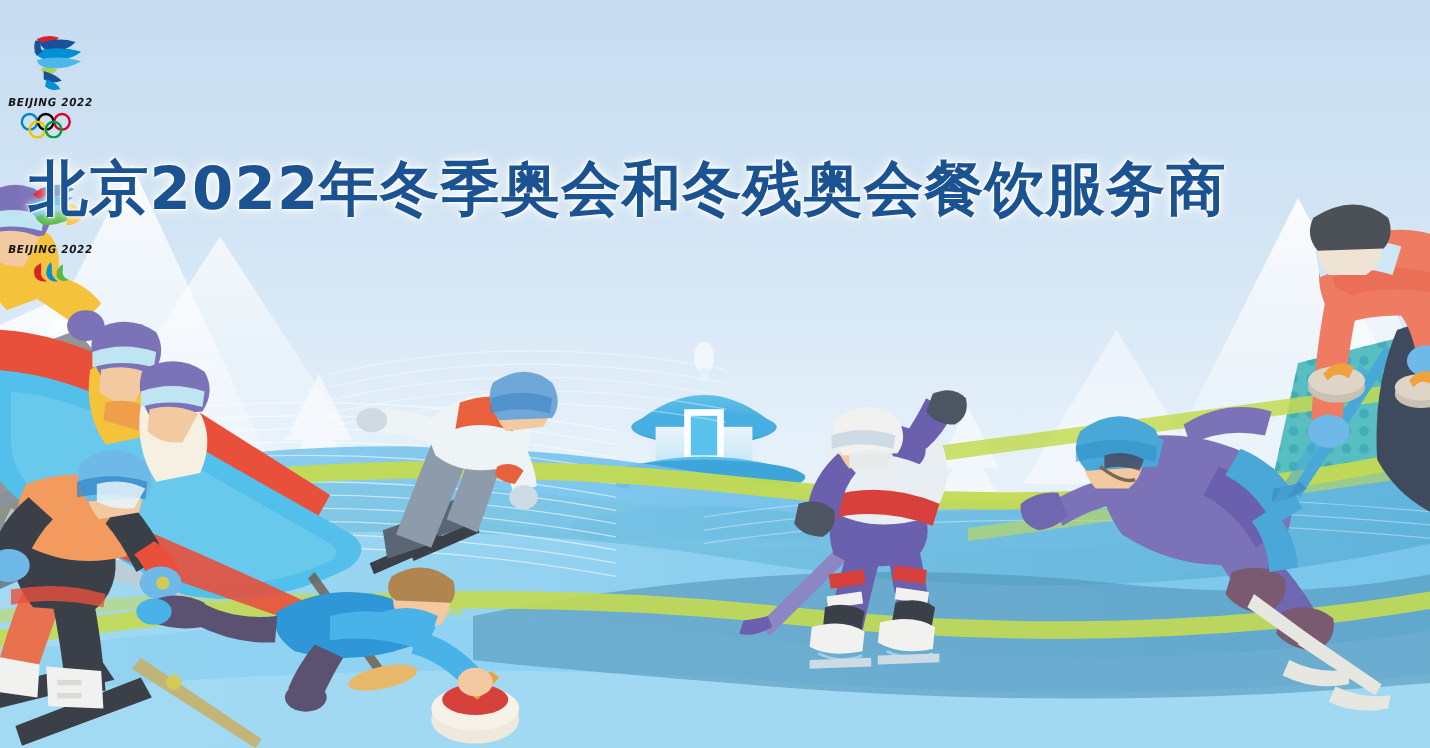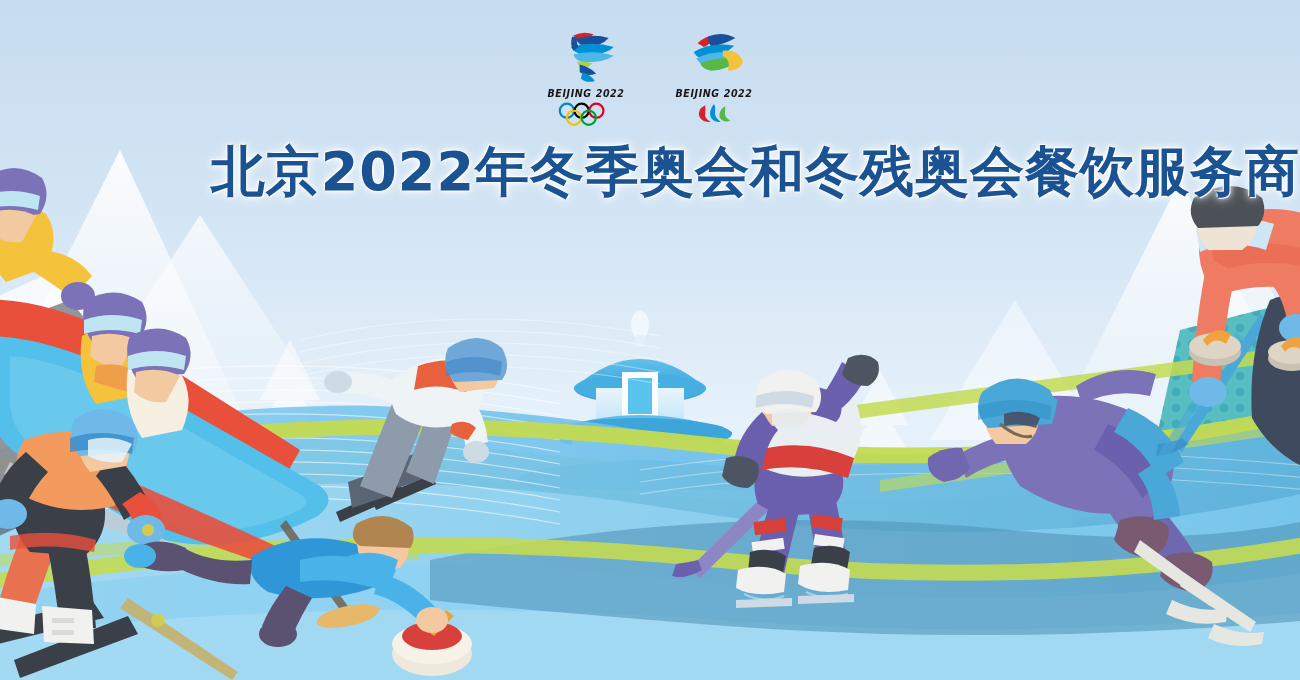--- a/index.html
+++ b/index.html
@@ -14,48 +14,50 @@
   }
 
   .layer{position:absolute;inset:0;}
   .layer svg{display:block;width:100%;height:100%;}
 
   
   #logos{
     position:absolute;left:0;right:0;top:28px;
     display:flex;justify-content:center;align-items:flex-start;gap:36px;
     z-index:40;
+    flex-direction:column;
   }
   .logo{width:92px;display:flex;flex-direction:column;align-items:center;}
   .logo .mark{width:76px;height:58px;}
   .logo .wordmark{
     font-size:9.5px;font-weight:bold;letter-spacing:.6px;
     color:#161616;margin-top:2px;white-space:nowrap;
     font-family:"DejaVu Sans",sans-serif;font-style:italic;
     transform:scaleY(1.05);
   }
   .logo .rings{width:62px;height:24px;margin-top:3px;}
   .logo .agitos{width:44px;height:22px;margin-top:4px;}
 
   
   #title{
     position:absolute;left:0;right:0;top:142px;
-    text-align:right;z-index:45;
+    text-align:left;z-index:45;
     font-family:"DejaVu Sans","Liberation Sans",sans-serif;
     font-weight:bold;
     font-size:54px;
     letter-spacing:1px;
     color:#1a5292;
     text-shadow:
       0 0 6px rgba(255,255,255,.95),
       0 0 12px rgba(255,255,255,.85),
       1px 1px 0 rgba(255,255,255,.9),
       -1px -1px 0 rgba(255,255,255,.9);
     white-space:nowrap;
     line-height:1.1;
+    padding-left:26px;
   }
 </style>
 </head>
 <body>
 
 <div id="banner">
 
   <div class="layer">
     <svg viewBox="0 0 1300 680" preserveAspectRatio="none">
       <defs>

